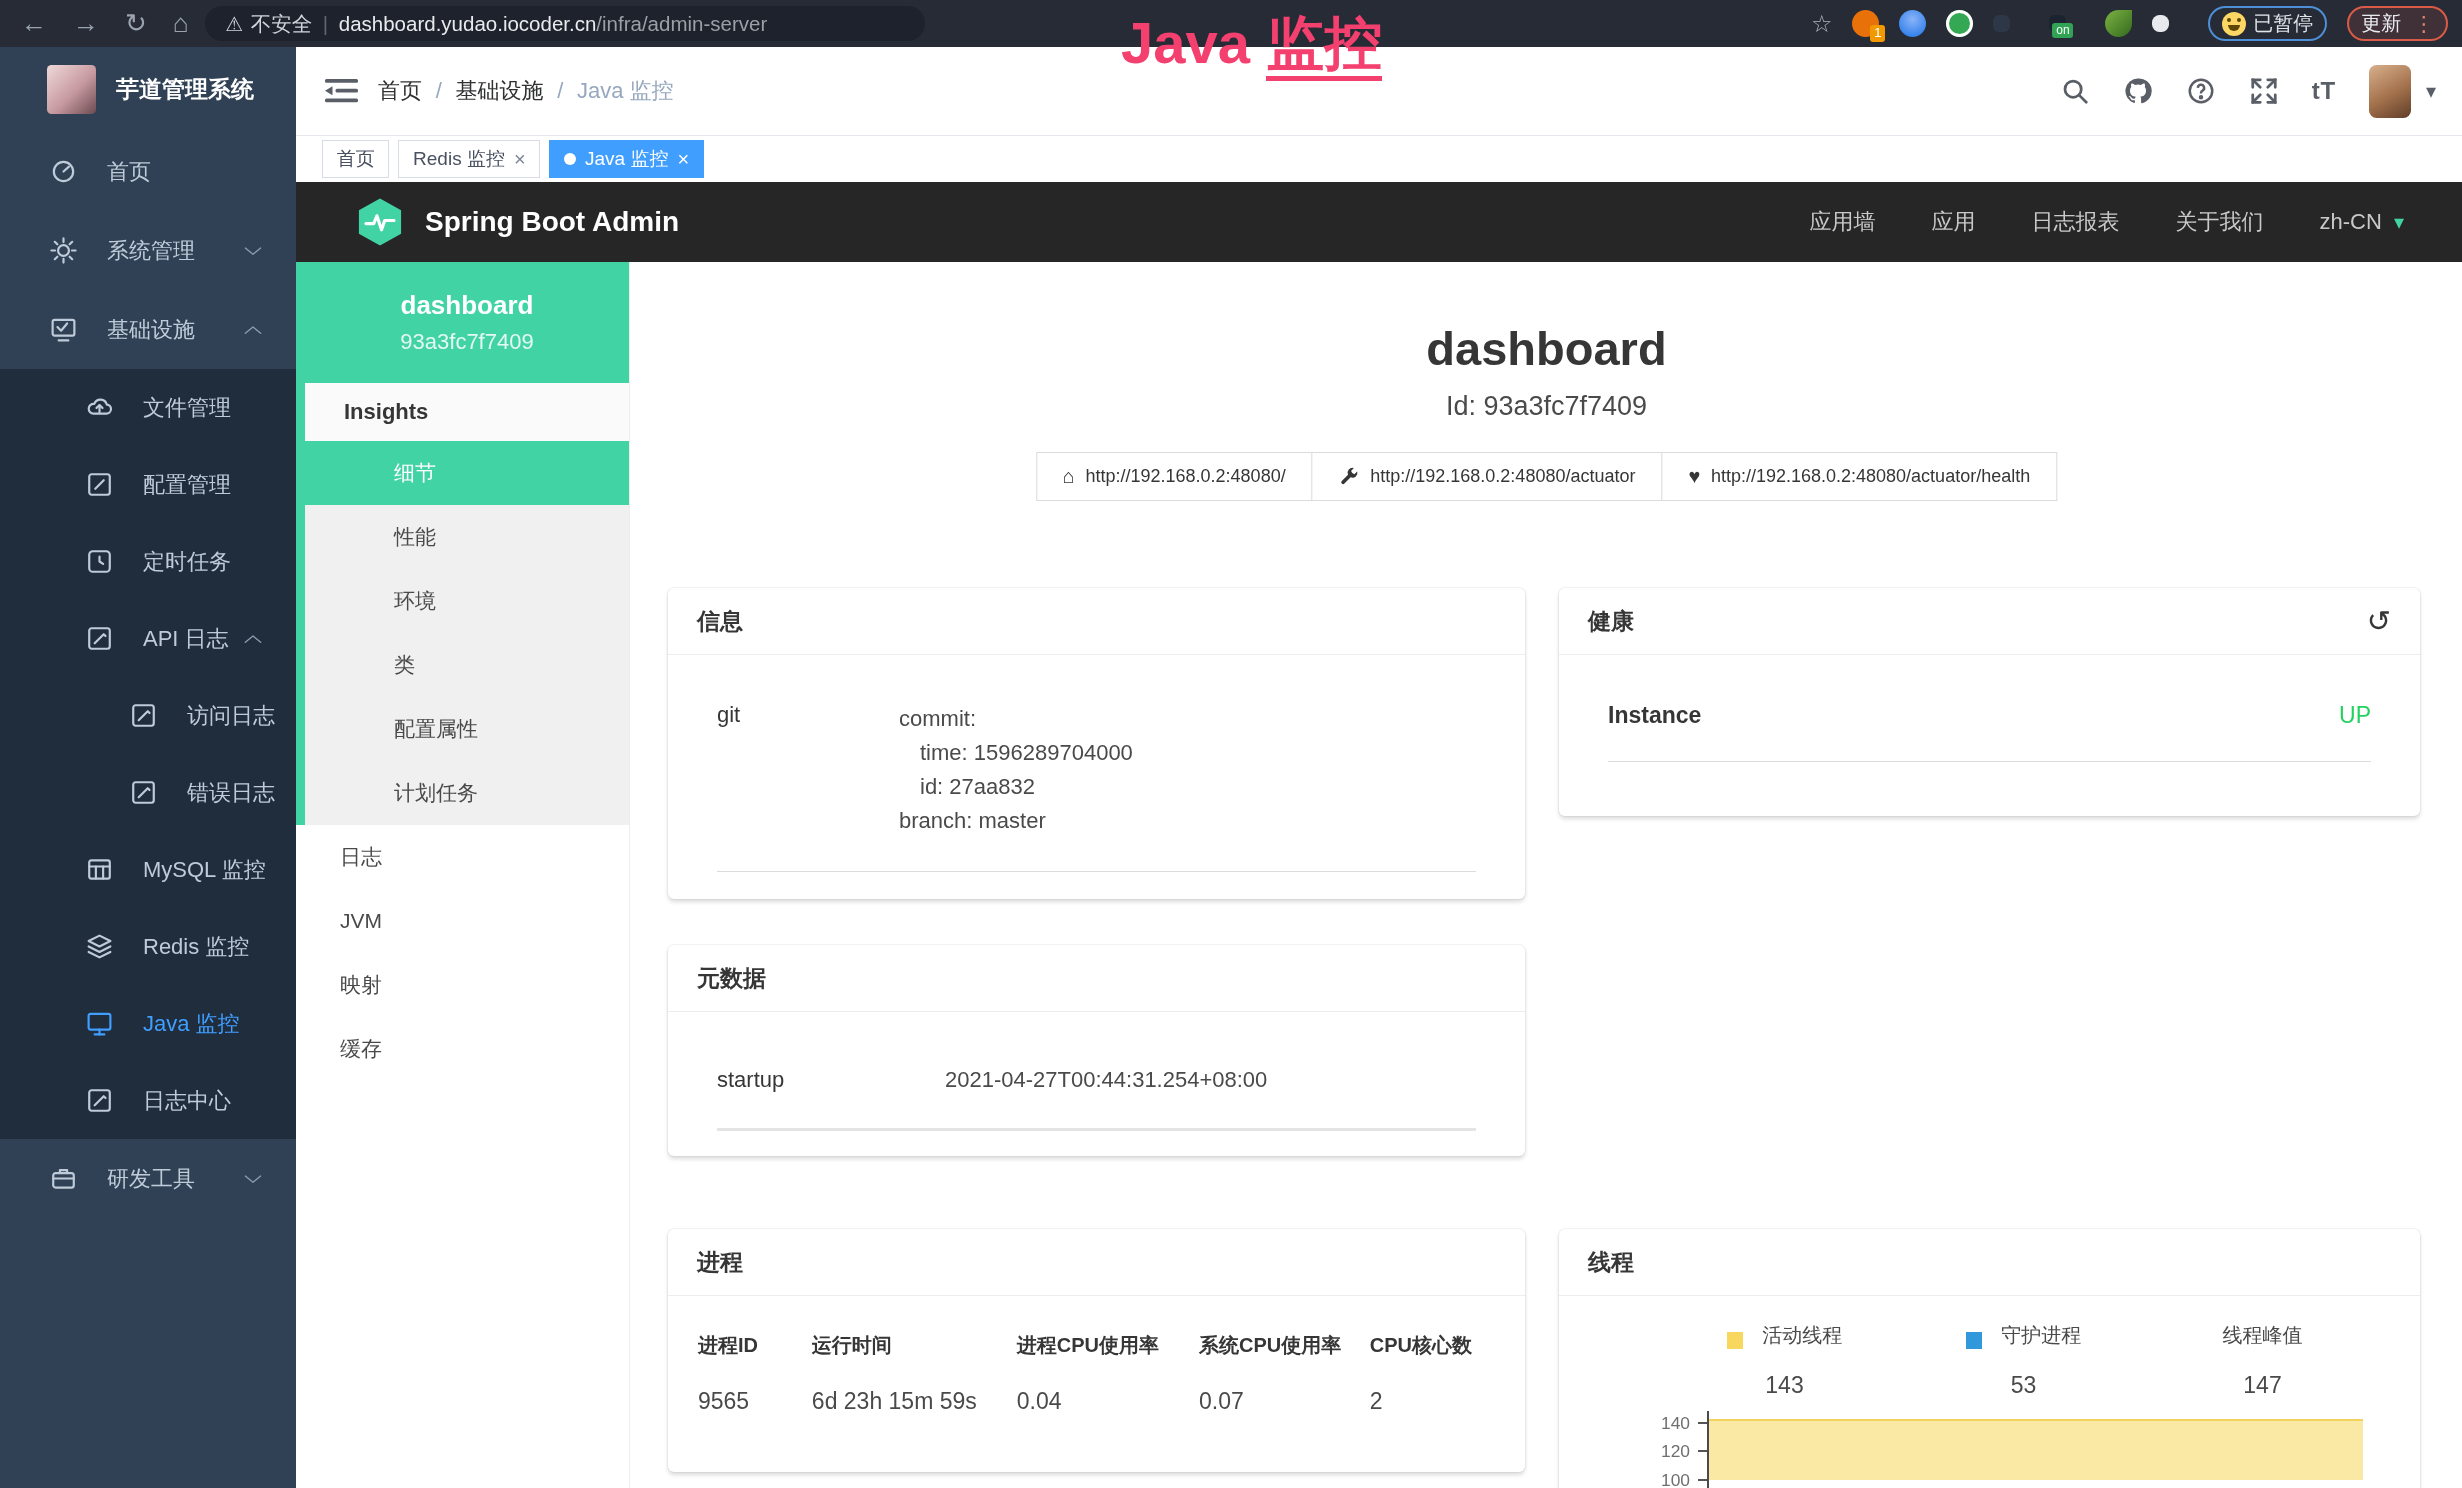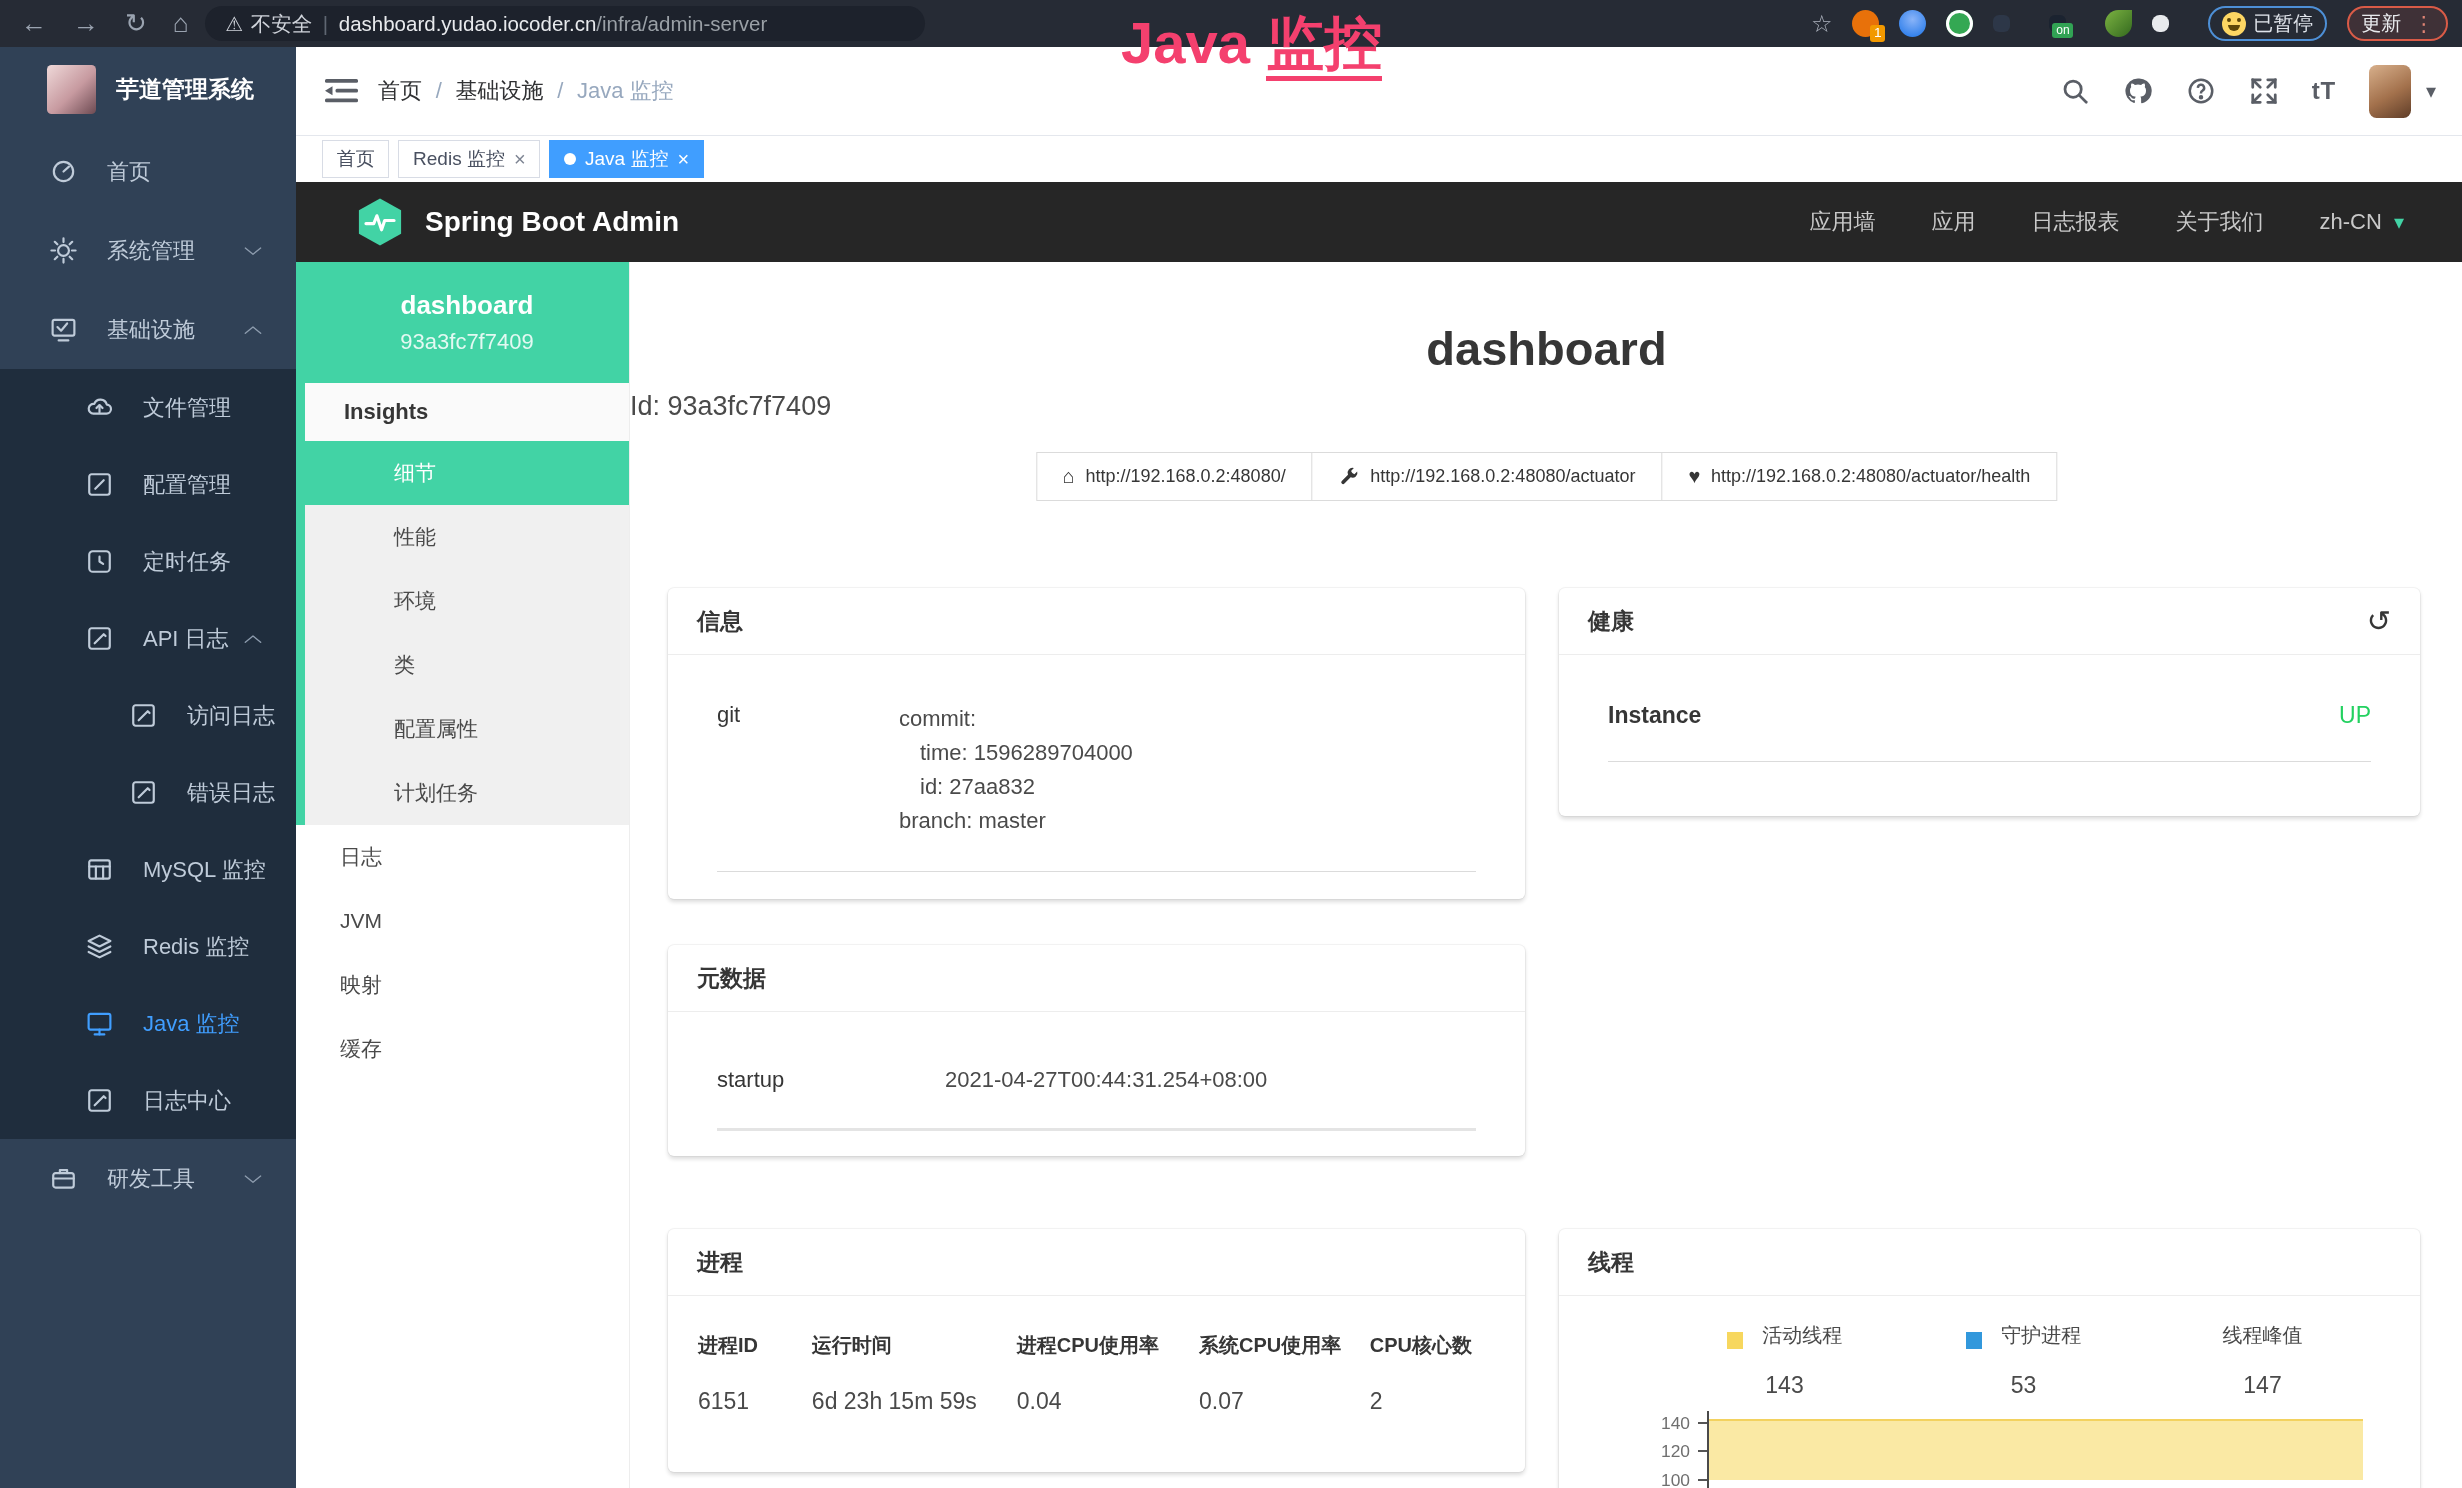--- a/index.html
+++ b/index.html
@@ -79,21 +79,21 @@
   .inst-hdr .nm{font-size:26px;font-weight:bold}
   .inst-hdr .iid{font-size:22px;color:rgba(255,255,255,.85)}
   .insights-group{border-left:9px solid #42d3a5;background:#f0f0f0}
   .sec-label{height:58px;line-height:58px;padding-left:39px;font-size:22px;font-weight:bold;color:#363636;background:#fafafa}
   .ins-item{height:64px;line-height:64px;padding-left:89px;font-size:21px;color:#4a4a4a;cursor:pointer}
   .ins-item.active{background:#42d3a5;color:#fff}
   .sba-item{height:64px;line-height:64px;padding-left:44px;font-size:21px;color:#4a4a4a;cursor:pointer;background:#fff}
   .sba-content{flex:1;position:relative;overflow:hidden;background:#fff}
 
   .inst-title{position:absolute;top:59px;left:0;right:0;text-align:center;font-size:47px;font-weight:bold;color:#363636}
-  .inst-sub{position:absolute;top:129px;left:0;right:0;text-align:left;font-size:27px;color:#4a4a4a}
+  .inst-sub{position:absolute;top:129px;left:0;right:0;text-align:center;font-size:27px;color:#4a4a4a}
   .links-bar{position:absolute;top:190px;left:50%;transform:translateX(-50%);display:flex;border:0.8px solid #dbdbdb;background:#fff}
   .link-cell{display:flex;align-items:center;height:47px;padding:0 26px;font-size:18px;color:#363636;border-right:0.8px solid #dbdbdb;white-space:nowrap;cursor:pointer}
   .link-cell:last-child{border-right:none}
   .link-cell .lic{margin-right:10.6px;font-size:20px;color:#363636;display:inline-flex}
   .link-cell .lic svg{width:21px;height:21px}
 
   .card{position:absolute;background:#fff;border-radius:6px;box-shadow:0 2.3px 4.6px rgba(10,10,10,.14),0 0 0 0.8px rgba(10,10,10,.05);overflow:hidden}
   .card-h{display:flex;align-items:center;justify-content:space-between;height:67px;padding:0 29px;border-bottom:1.5px solid #ededed;font-size:23px;font-weight:bold;color:#363636}
   .card-h .hist{font-weight:normal;font-size:29px;color:#363636;cursor:pointer}
 
@@ -518,21 +518,21 @@
         <div class="card c-proc">
           <div class="card-h">
               <span>进程</span>
             </div>
           <div class="proc-grid">
             <div class="ph">进程ID</div>
             <div class="ph">运行时间</div>
             <div class="ph">进程CPU使用率</div>
             <div class="ph">系统CPU使用率</div>
             <div class="ph">CPU核心数</div>
-            <div class="pv">6151</div>
+            <div class="pv">9565</div>
             <div class="pv">6d 23h 15m 59s</div>
             <div class="pv">0.04</div>
             <div class="pv">0.07</div>
             <div class="pv">2</div>
           </div>
         </div>
 
         <div class="card c-thread">
           <div class="card-h">
               <span>线程</span>

